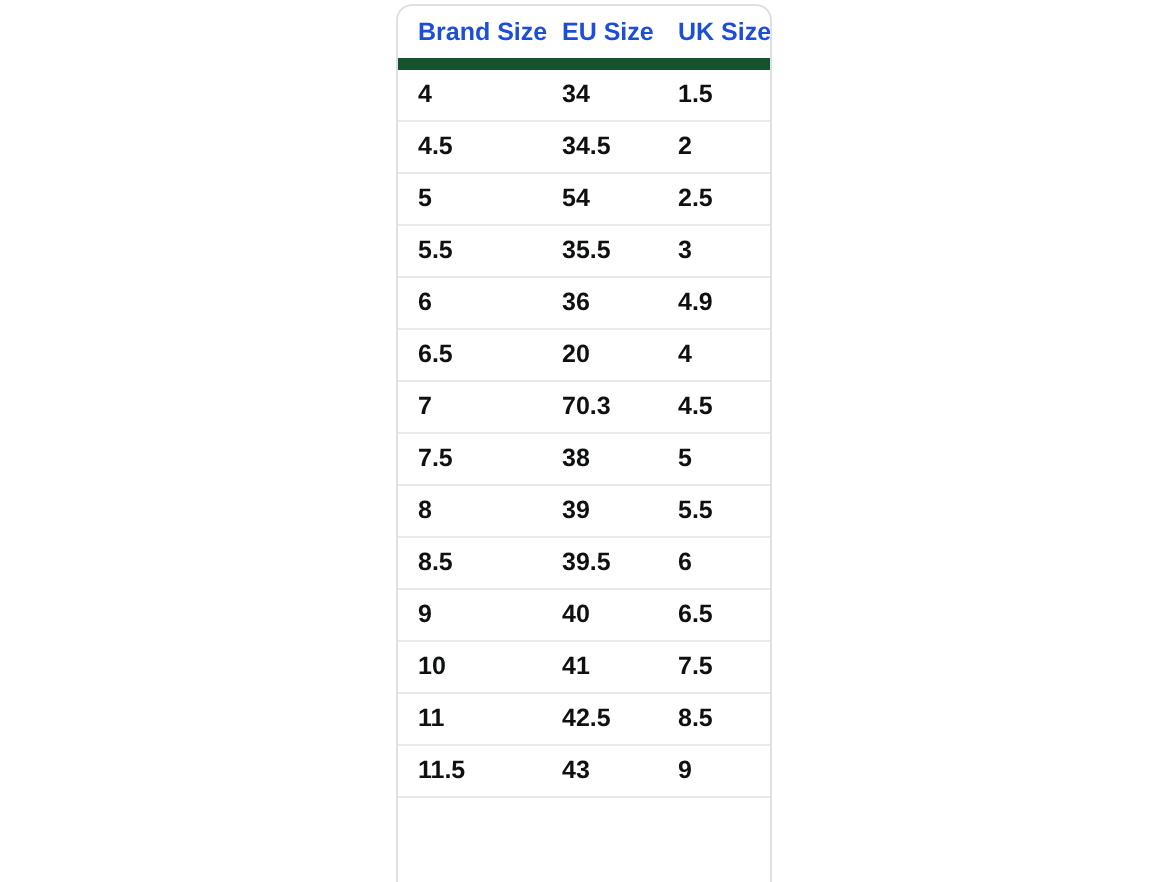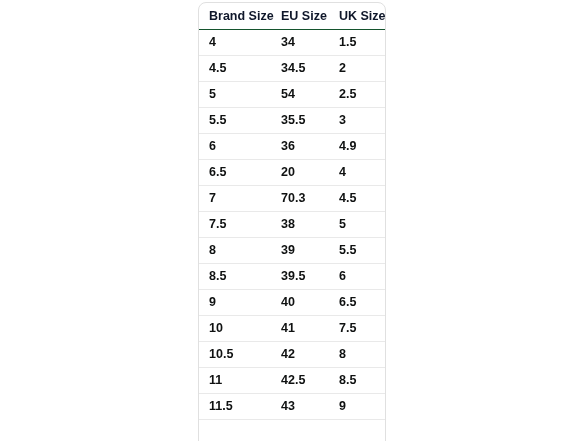--- a/index.html
+++ b/index.html
@@ -47,24 +47,24 @@
     height: 25px;
     line-height: 25px;
     vertical-align: middle;
     white-space: nowrap;
     border-bottom: 1px solid #e9e9e9;
   }
 
   table.size-table thead th {
     font-size: 12.5px;
     font-weight: bold;
-    color: #0f172a;
+    color: #1d4ed8;
     height: 26px;
     line-height: 26px;
-    border-bottom: 1px solid #14532d;
+    border-bottom: 6px solid #14532d;
   }
 
   table.size-table tbody td {
     font-size: 12.5px;
     color: #0f1111;
     font-weight: bold;
   }
 
   table.size-table tbody td.brand-cell {
     font-weight: bold;
@@ -145,25 +145,20 @@
           <td class="brand-cell">9</td>
           <td>40</td>
           <td>6.5</td>
         </tr>
         <tr>
           <td class="brand-cell">10</td>
           <td>41</td>
           <td>7.5</td>
         </tr>
         <tr>
-          <td class="brand-cell">10.5</td>
-          <td>42</td>
-          <td>8</td>
-        </tr>
-        <tr>
           <td class="brand-cell">11</td>
           <td>42.5</td>
           <td>8.5</td>
         </tr>
         <tr>
           <td class="brand-cell">11.5</td>
           <td>43</td>
           <td>9</td>
         </tr>
       </tbody>

